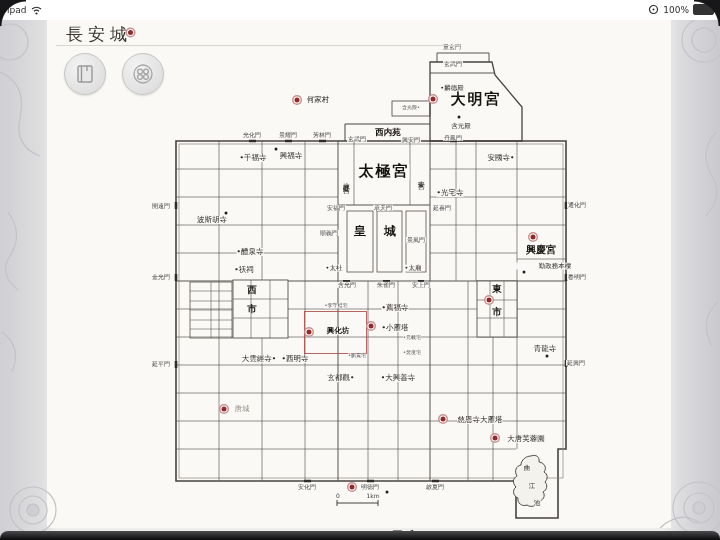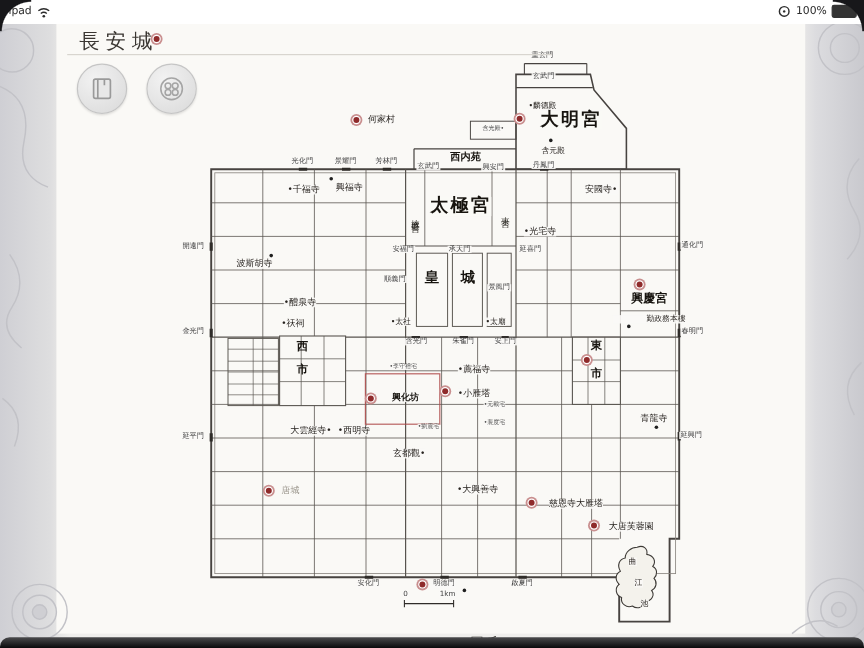--- a/index.html
+++ b/index.html
@@ -241,21 +241,21 @@
         <div class="map-label temple" style="left: 295px; top: 359px;">•西明寺</div>
         <div class="map-label temple faint" style="left: 242px; top: 409px;">唐城</div>
         <div class="map-label tiny" style="left: 336px; top: 306px;">•李守禮宅</div>
         <div class="map-label district" style="left: 338px; top: 331px; text-align: right;">興化坊</div>
         <div class="map-label tiny" style="left: 357px; top: 356px;">•劉震宅</div>
         <div class="map-label temple" style="left: 395px; top: 308px;">•薦福寺</div>
         <div class="map-label temple" style="left: 395px; top: 328px;">•小雁塔</div>
         <div class="map-label tiny" style="left: 412px; top: 338px;">•元載宅</div>
         <div class="map-label tiny" style="left: 412px; top: 353px;">•裴度宅</div>
         <div class="map-label temple" style="left: 341px; top: 378px;">玄都觀•</div>
-        <div class="map-label temple" style="left: 398px; top: 378px; margin-top: 30px;">•大興善寺</div>
+        <div class="map-label temple" style="left: 398px; top: 378px;">•大興善寺</div>
         <div class="map-label temple" style="left: 450px; top: 153px; margin-top: 40px;">•光宅寺</div>
         <div class="map-label temple" style="left: 501px; top: 158px;">安國寺•</div>
         <div class="map-label market" style="left: 497px; top: 289px;">東</div>
         <div class="map-label market" style="left: 497px; top: 312px;">市</div>
         <div class="map-label xing" style="left: 541px; top: 250px;">興慶宮</div>
         <div class="map-label small" style="left: 541px; top: 266px; padding-left: 28px;">勤政務本樓</div>
         <div class="map-label temple" style="left: 545px; top: 349px;">青龍寺</div>
         <div class="map-label gate" style="left: 577px; top: 205px;">通化門</div>
         <div class="map-label gate" style="left: 577px; top: 277px;">春明門</div>
         <div class="map-label gate" style="left: 576px; top: 363px;">延興門</div>

